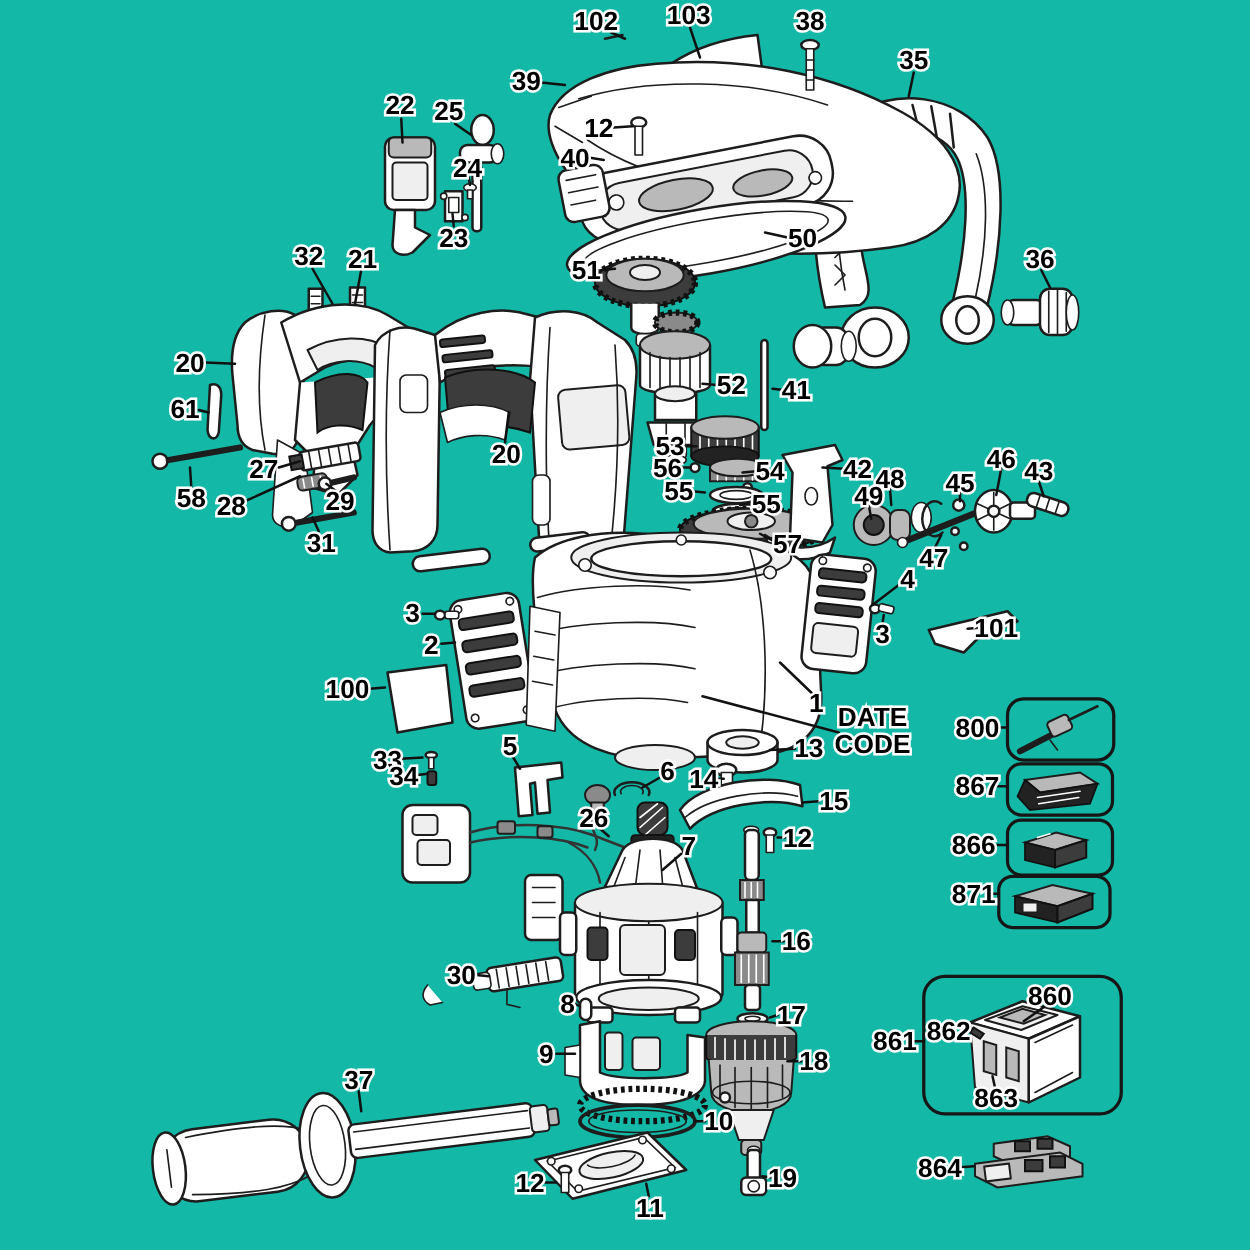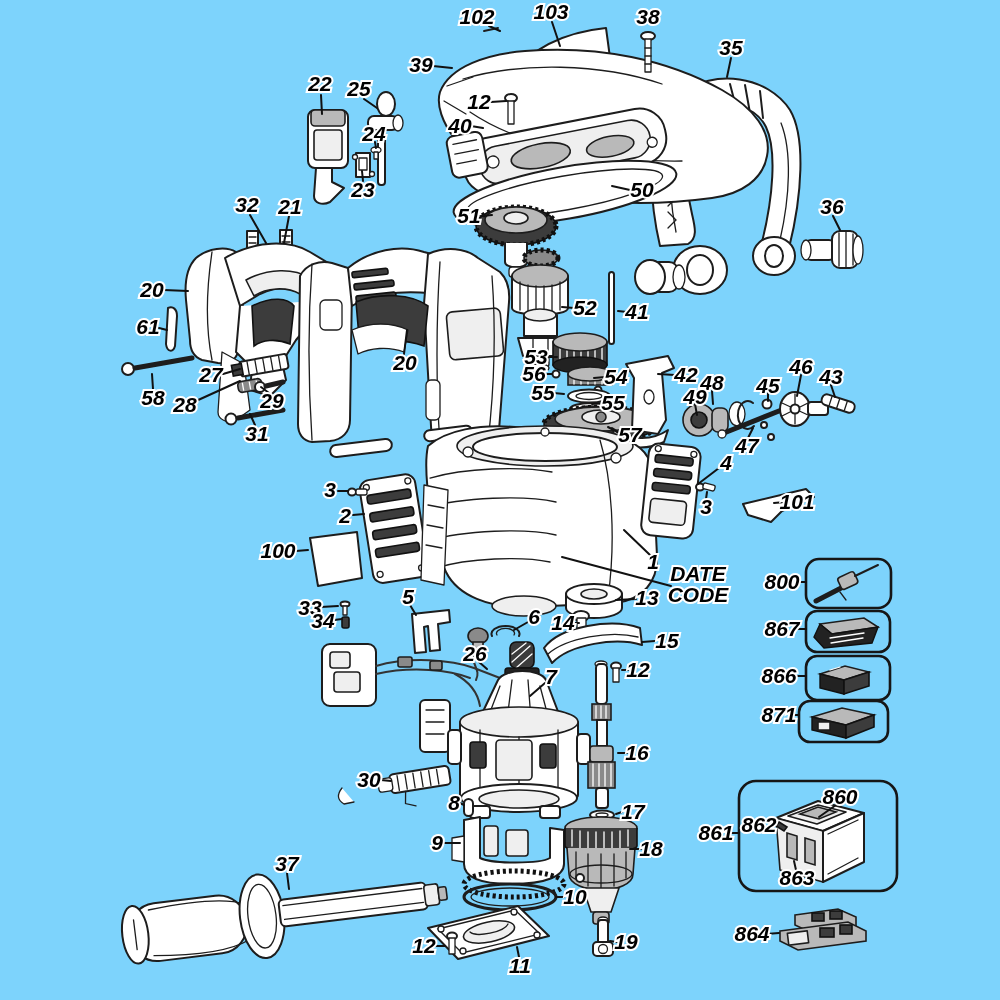--- a/index.html
+++ b/index.html
@@ -22,21 +22,21 @@
   .rod{fill:none;stroke:#1d1d1d;stroke-width:5;stroke-linecap:round;}
   .box{fill:none;stroke:#161616;stroke-width:2.6;}
   
   text.callout{font-family:"Liberation Sans", sans-serif;font-weight:700;font-size:21px;fill:#000;
                text-anchor:middle;paint-order:stroke;stroke:#fff;stroke-width:4;}
   line.leader{stroke:#111;stroke-width:2;stroke-linecap:round;}
 </style>
 </head>
 <body>
 
-<div class="stage" style="background: #7dd3fc; font-style: italic;">
+<div class="stage" style="background: #14b8a6;">
 <svg width="1000" height="1000" viewBox="0 0 1000 1000">
 
   <g id="art">
 
     <g>
       <path class="p" d="M660,246 C646,186 648,120 680,94 C714,68 768,76 790,110 C806,137 802,196 789,248 L762,242 C773,198 777,150 766,127 C754,103 720,98 701,116 C685,131 682,170 692,214 C695,227 698,238 688,244 Z"></path>
       <path class="t" d="M676,232 C666,182 668,128 692,108"></path>
       <path class="t" d="M780,240 C790,196 792,151 781,123"></path>
       <path class="t2" d="M686,102 L700,124"></path>
           <path class="t2" d="M700,93 L712,117"></path>

